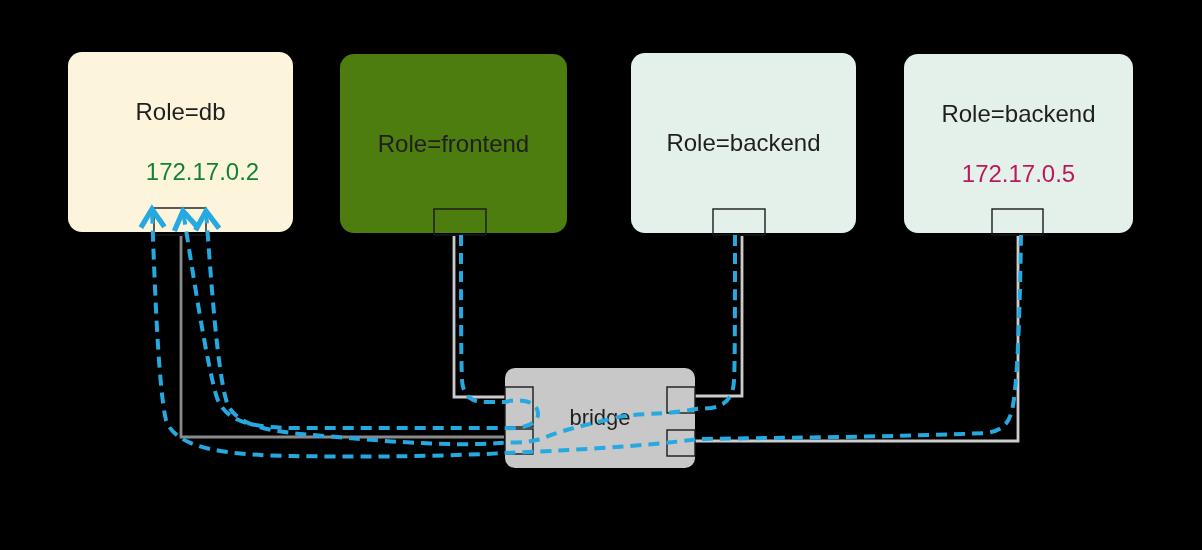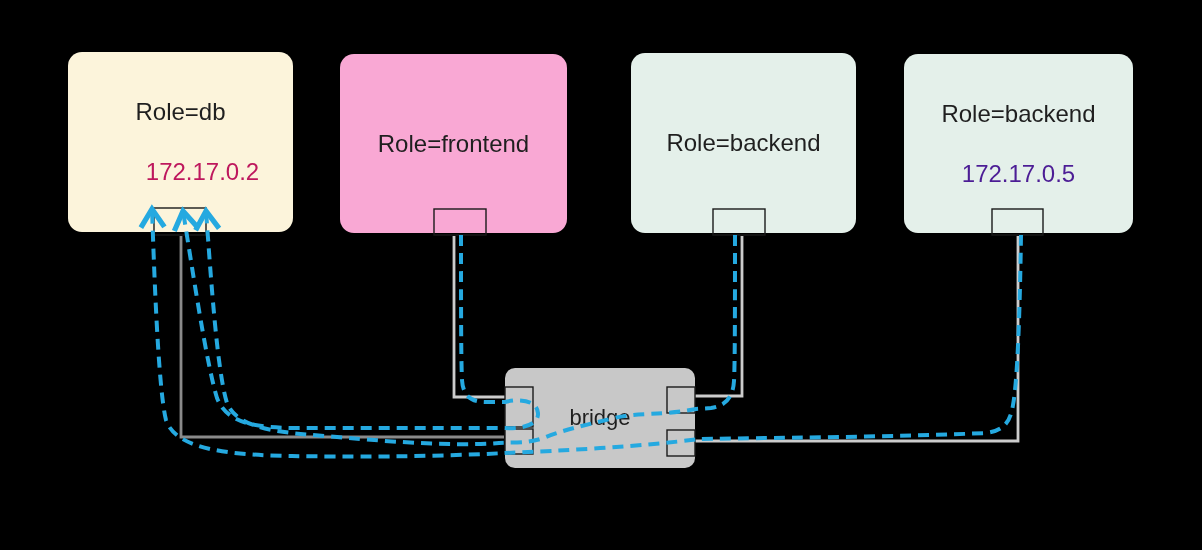--- a/index.html
+++ b/index.html
@@ -38,34 +38,34 @@
   .flow  { fill: none; stroke-width: 4; stroke-dasharray: 11 7; }
   .arrowhead-glyph { fill: none; stroke-width: 4; }
 </style>
 </head>
 <body style="background: rgb(0, 0, 0);">
 
 <div class="stage">
 
   <div class="container-box" style="left: 68px; top: 52px; width: 225px; height: 180px; background: rgb(252, 244, 219);">
     <span class="role" style="color: rgb(31, 31, 31);">Role=db</span>
-    <span class="ip" style="color: #be185d; margin-left: 44px;">172.17.0.2</span>
+    <span class="ip" style="color: #15803d; margin-left: 44px;">172.17.0.2</span>
   </div>
 
-  <div class="container-box" style="left: 340px; top: 54px; width: 227px; height: 179px; background: #f9a8d4;">
+  <div class="container-box" style="left: 340px; top: 54px; width: 227px; height: 179px; background: #4d7c0f;">
     <span class="role" style="color: rgb(31, 31, 31);">Role=frontend</span>
   </div>
 
   <div class="container-box" style="left: 631px; top: 53px; width: 225px; height: 180px; background: rgb(228, 240, 234);">
     <span class="role" style="color: rgb(31, 31, 31);">Role=backend</span>
   </div>
 
   <div class="container-box" style="left: 904px; top: 54px; width: 229px; height: 179px; background: rgb(228, 240, 234);">
     <span class="role" style="color: rgb(31, 31, 31);">Role=backend</span>
-    <span class="ip" style="color: #4c1d95;">172.17.0.5</span>
+    <span class="ip" style="color: #be185d;">172.17.0.5</span>
   </div>
 
   <div class="bridge-box" style="background: rgb(200, 200, 200);">
     <span class="bridge-label" style="color: rgb(31, 31, 31);">bridge</span>
   </div>
 
   <svg class="overlay" viewBox="0 0 1202 550">
     <defs>
       <marker id="flow-arrow" markerUnits="userSpaceOnUse" viewBox="-18 -13 26 26" markerWidth="34" markerHeight="34" refX="0" refY="0" orient="auto">
         <path class="arrowhead-glyph" d="M -14,-9 L 0,0 L -14,9" style="stroke: rgb(37, 169, 224);"></path>

